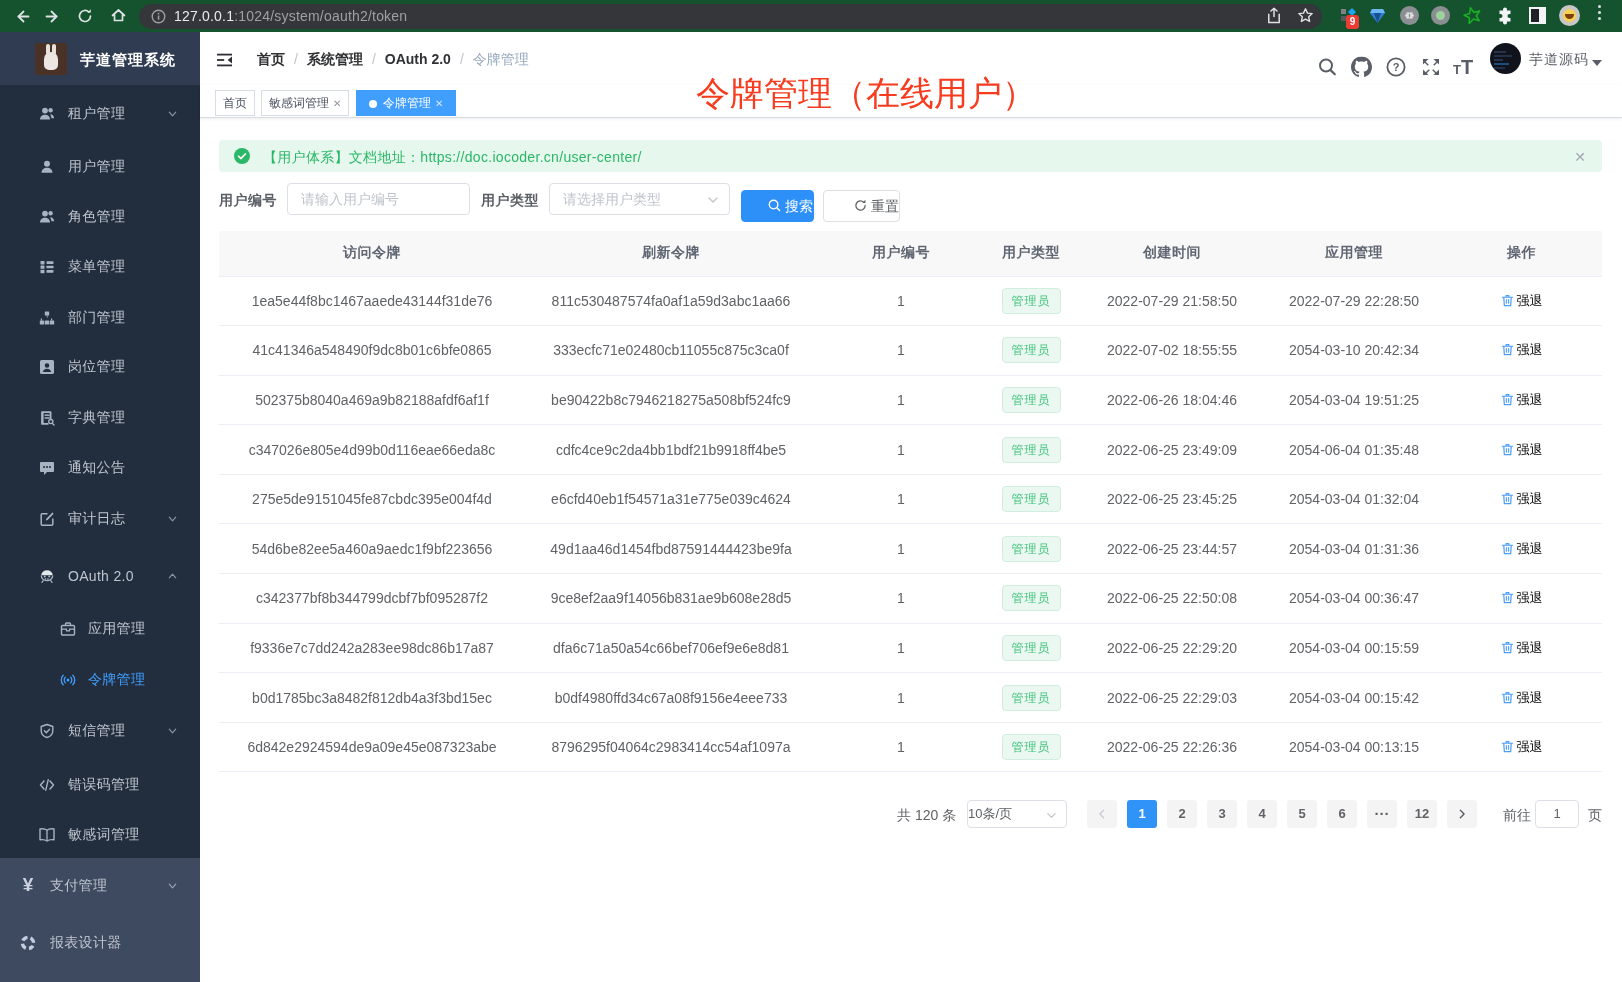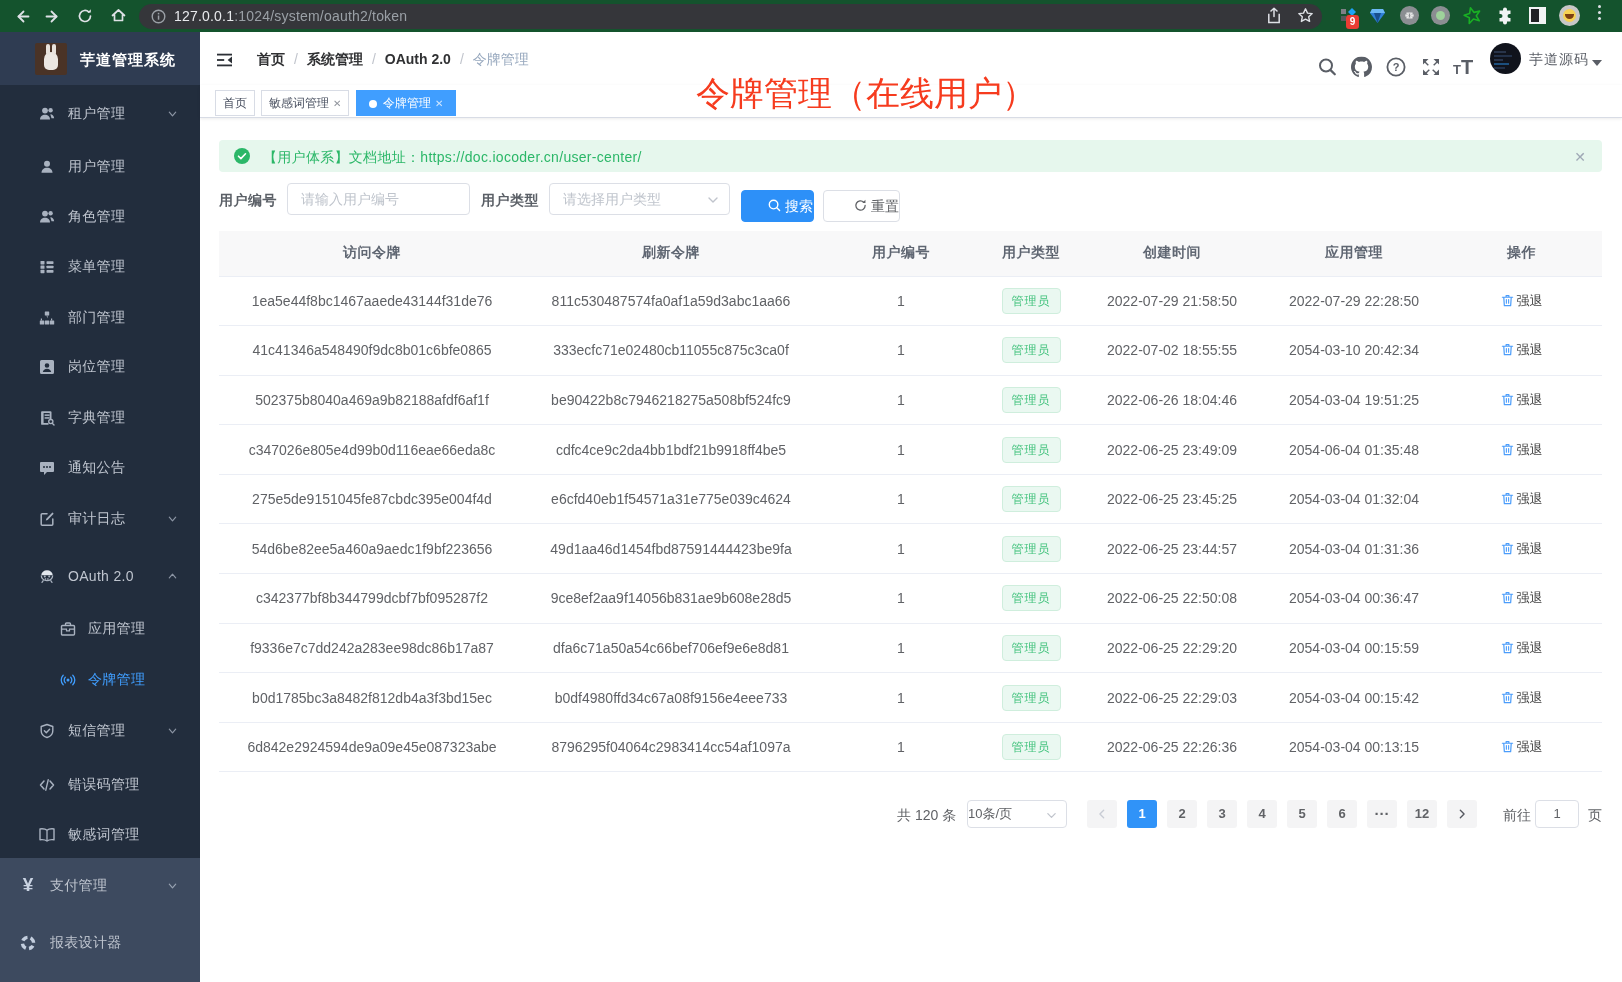--- a/index.html
+++ b/index.html
@@ -58,21 +58,21 @@
 .finput .car{position:absolute;right:10px;top:10px;width:12px;height:12px;}
 .fbtn{position:absolute;top:190px;height:32px;border-radius:4px;font-size:14px;line-height:30px;text-align:right;}
 #btnsearch{left:741px;width:73px;background:#2d90f8;color:#fff;border:1px solid #2d90f8;}
 #btnreset{left:823px;width:77px;background:#fff;color:#606266;border:1px solid #dcdfe6;}
 .fbtn svg{vertical-align:-1px;margin-right:4px;}
 
 #tbl{position:absolute;left:219px;top:231px;width:1383px;border-collapse:collapse;table-layout:fixed;font-size:14px;}
 #tbl th{height:45px;background:#f8f8f9;color:#5f6672;font-weight:bold;text-align:center;letter-spacing:.5px;border-bottom:1px solid #ebeef5;}
 #tbl td{height:49.6px;color:#606266;text-align:center;border-bottom:1px solid #ebeef5;white-space:nowrap;overflow:hidden;}
 .tag{display:inline-block;height:26px;line-height:24px;padding:0 9px;font-size:12px;color:#41c27c;background:#eaf8f1;border:1px solid #cfeedd;border-radius:4px;letter-spacing:1px;vertical-align:middle;}
-.op{color:#404040;font-size:13px;}
+.op{color:#000000;font-size:13px;}
 .op svg{vertical-align:-2px;margin-right:3px;}
 
 #pg{position:absolute;left:0;top:800px;width:1622px;height:28px;font-size:13px;color:#606266;}
 #pg .tot{position:absolute;left:897px;top:7px;font-size:14px;}
 #pg .psel{position:absolute;left:967px;top:0;width:100px;height:28px;border:1px solid #dcdfe6;border-radius:4px;line-height:26px;text-align:left;padding-left:0;font-size:13px;color:#606266;}
 #pg .psel svg{position:absolute;right:9px;top:9px;}
 .pbtn{position:absolute;top:0;width:30px;height:28px;border-radius:3px;background:#f4f4f5;color:#606266;text-align:center;line-height:28px;font-weight:bold;}
 .pbtn.on{background:#3093f8;color:#fff;}
 #pg .go{position:absolute;left:1503px;top:7px;font-size:14px;}
 #pg .gin{position:absolute;left:1535px;top:0;width:44px;height:28px;border:1px solid #dcdfe6;border-radius:4px;text-align:center;line-height:26px;font-size:13px;}

